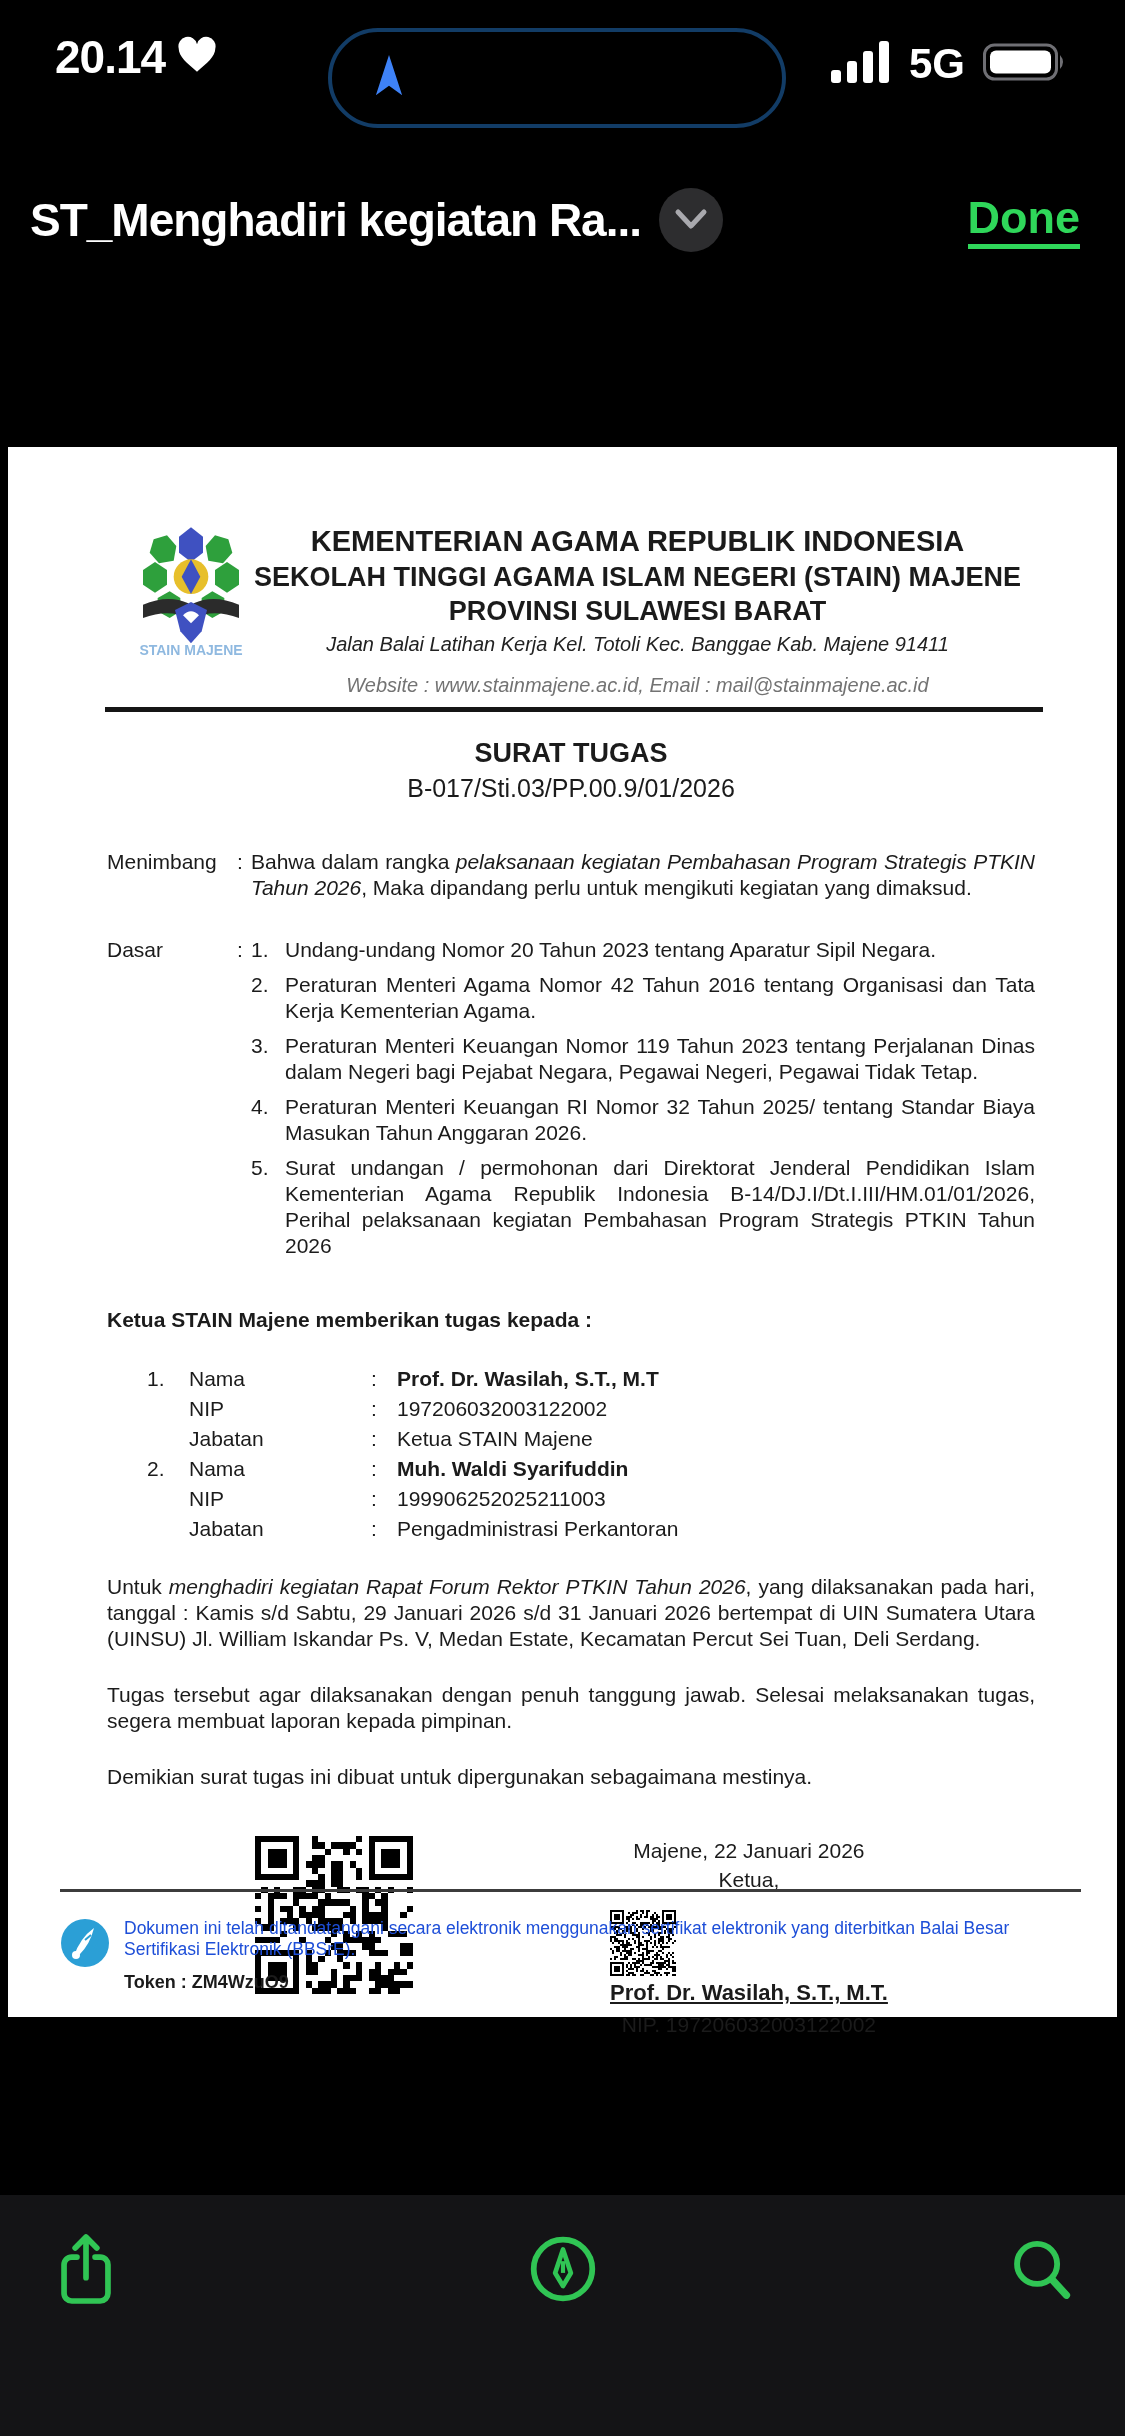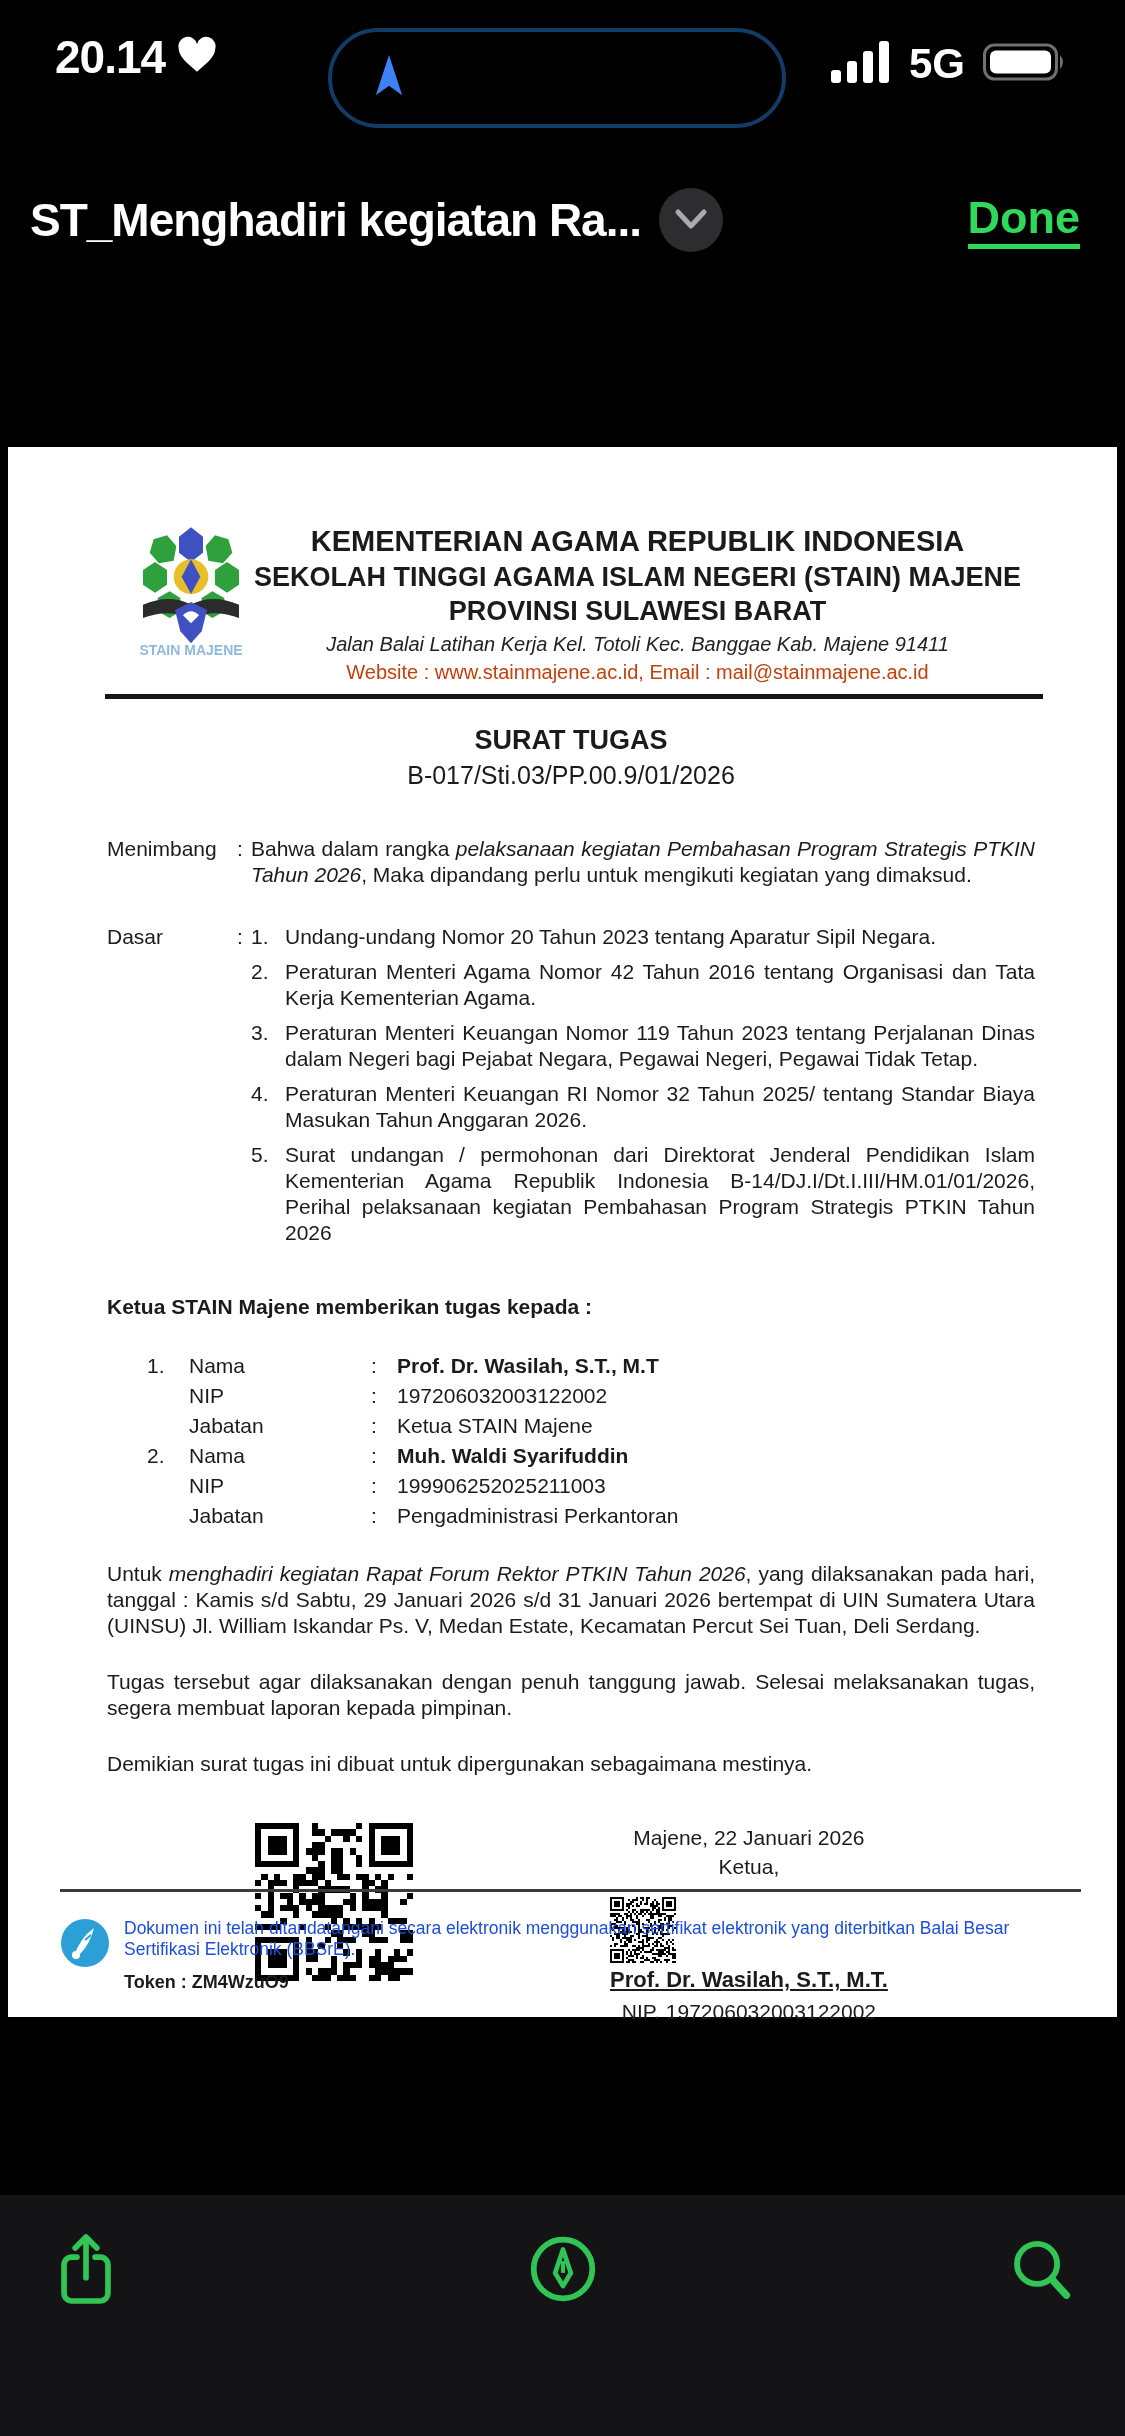--- a/index.html
+++ b/index.html
@@ -25,21 +25,21 @@
   .page { position:absolute; left:8px; top:447px; width:1109px; height:1570px; background:#fff; color:#1b1b1b; }
   .content { padding:0 82px 0 99px; }
 
   .letterhead { position:relative; padding-top:78px; min-height:218px; }
   .lh-logo { position:absolute; left:116px; top:75px; width:134px; height:136px; }
   .lh-text { margin-left:230px; width:799px; text-align:center; }
   .lh1 { font-size:29px; font-weight:bold; letter-spacing:0px; }
   .lh2 { font-size:27px; font-weight:bold; margin-top:4px; }
   .lh3 { font-size:27px; font-weight:bold; margin-top:3px; }
   .lh-addr { font-size:20px; font-style:italic; margin-top:6px; color:#222; }
-  .lh-web  { font-size:20px; margin-top:5px; color:#c2410c; }
+  .lh-web  { font-size:20px; font-style:italic; margin-top:18px; color:#737373; }
   .lh-rule { margin:10px 74px 0 97px; border-top:5px solid #151515; }
 
   .doc-heading { text-align:center; margin-top:26px; }
   .st-title { font-size:27px; font-weight:bold; }
   .st-number { font-size:25px; margin-top:5px; }
 
   .kv { display:grid; font-size:21px; line-height:26px; }
   .menimbang { margin-top:46px; grid-template-columns:122px 22px 1fr; }
   .kv-label { white-space:nowrap; }
   .kv-colon { text-align:center; }

